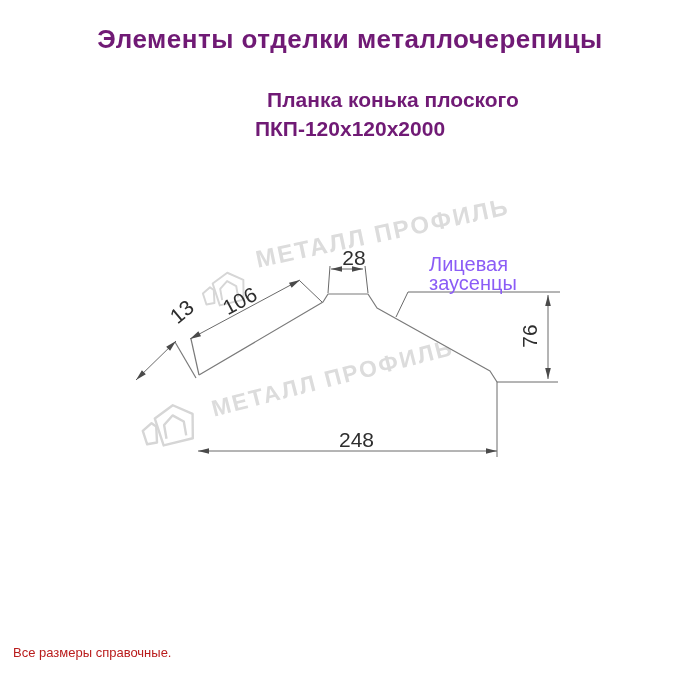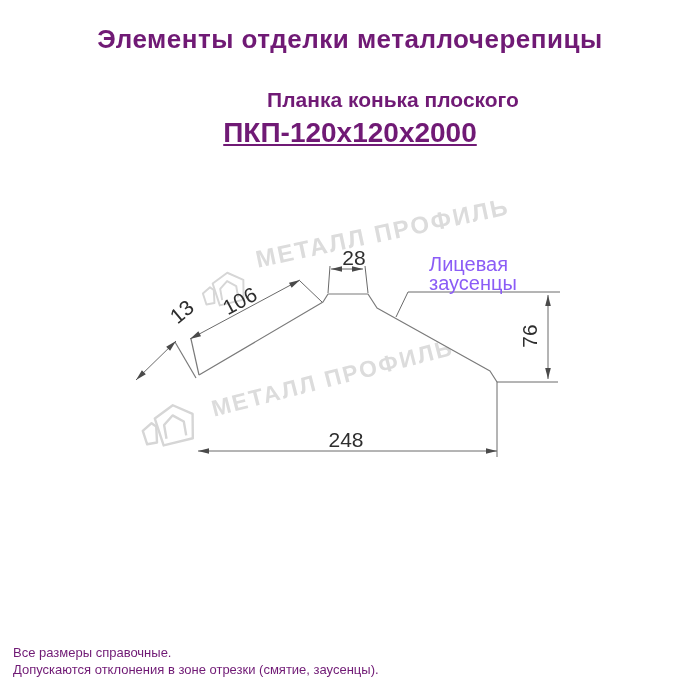--- a/index.html
+++ b/index.html
@@ -2,42 +2,42 @@
 <html><head>
 <meta charset="utf-8">
 <style>
   html,body{margin:0;padding:0;background:#fff;}
   body{width:700px;height:700px;position:relative;overflow:hidden;
        font-family:"Liberation Sans",sans-serif;}
   
   .title{position:absolute;left:0;width:700px;text-align:center;color:#701a75;}
   .title-main{top:24px;font-size:26px;font-weight:bold;letter-spacing:.5px;}
   .title-sub{top:88px;font-size:21px;font-weight:bold;margin-left:43px;}
-  .title-code{top:117px;font-size:28px;font-weight:bold;text-decoration:underline;}
+  .title-code{top:117px;font-size:21px;font-weight:bold;}
   
   .wm{position:absolute;color:#dcdcdc;font-weight:bold;white-space:nowrap;z-index:1;}
   .wm-text{letter-spacing:2px;}
   .wm1-text{left:256px;top:246px;font-size:24px;transform:rotate(-12deg);transform-origin:left center;}
   .wm2-text{left:212px;top:396px;font-size:23px;transform:rotate(-14.5deg);transform-origin:left center;}
   .wm-logo{position:absolute;z-index:1;}
   .wm1-logo{left:199px;top:268px;transform:rotate(-10deg);}
   .wm2-logo{left:138px;top:400px;transform:rotate(-10deg);}
   
   svg.draw{position:absolute;left:0;top:0;z-index:2;}
   
   .dim{position:absolute;z-index:3;color:#2e2e2e;font-size:21px;text-align:center;white-space:nowrap;}
   .dim-13{left:162px;top:300px;width:40px;transform:rotate(-40deg);}
   .dim-106{left:210px;top:289px;width:60px;transform:rotate(-28deg);}
   .dim-28{left:334px;top:246px;width:40px;}
   .dim-76{left:510px;top:324px;width:40px;transform:rotate(-90deg);}
-  .dim-248{left:318px;top:428px;width:56px;}
+  .dim-248{left:318px;top:428px;width:56px;text-align:right;}
   .face-label{position:absolute;left:429px;top:255px;z-index:3;color:#8b5cf6;
               font-size:20px;line-height:19px;}
   
-  .footer{position:absolute;left:13px;top:645px;z-index:3;color:#701a75;
+  .footer{position:absolute;left:13px;top:645px;z-index:3;color:#b91c1c;
           font-size:13px;line-height:16.5px;}
 </style>
 </head>
 <body>
 
 <div class="wm wm-text wm1-text">МЕТАЛЛ ПРОФИЛЬ</div>
 <div class="wm wm-text wm2-text">МЕТАЛЛ ПРОФИЛЬ</div>
 
 <svg class="wm-logo wm1-logo" width="52" height="40" viewBox="0 0 64 48">
   <g fill="none" stroke="#d6d6d6" stroke-width="2.4" stroke-linejoin="round">
@@ -96,14 +96,13 @@
 <div class="dim dim-76">76</div>
 <div class="dim dim-248">248</div>
 
 <div class="face-label">
   <div>Лицевая</div>
   <div>заусенцы</div>
 </div>
 
 <div class="footer">
   <div>Все размеры справочные.</div>
-  <div>Допускаются отклонения в зоне отрезки (смятие, заусенцы).</div>
 </div>
 
 </body></html>

